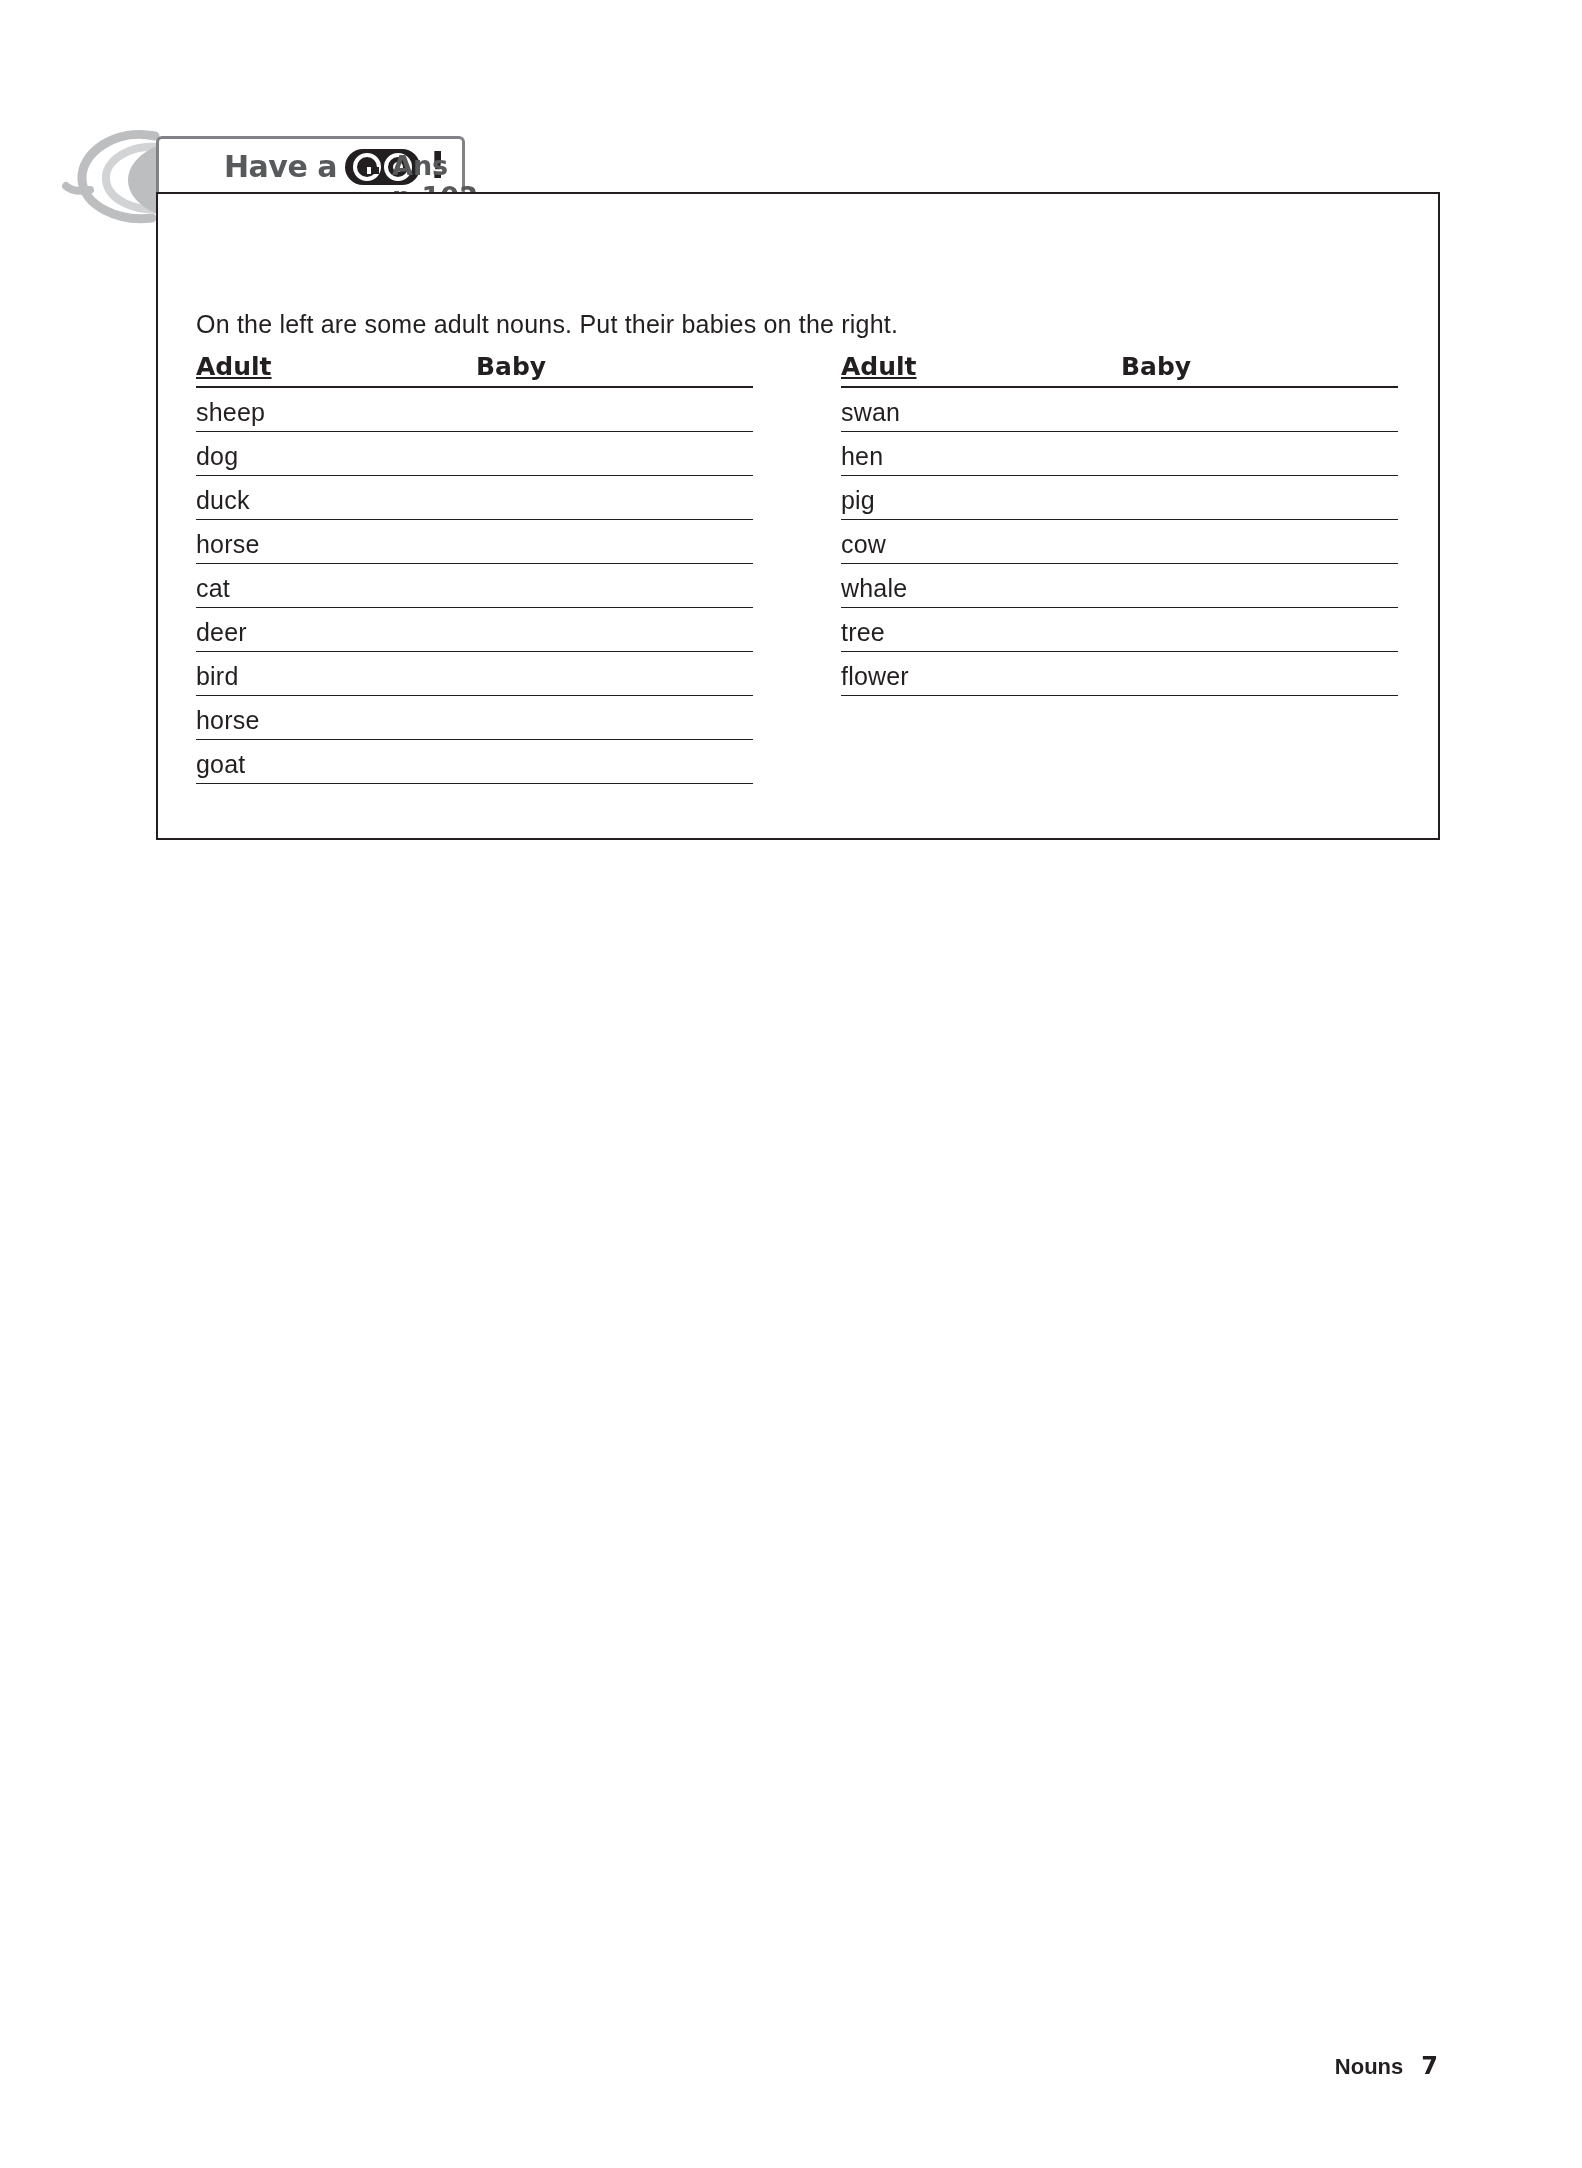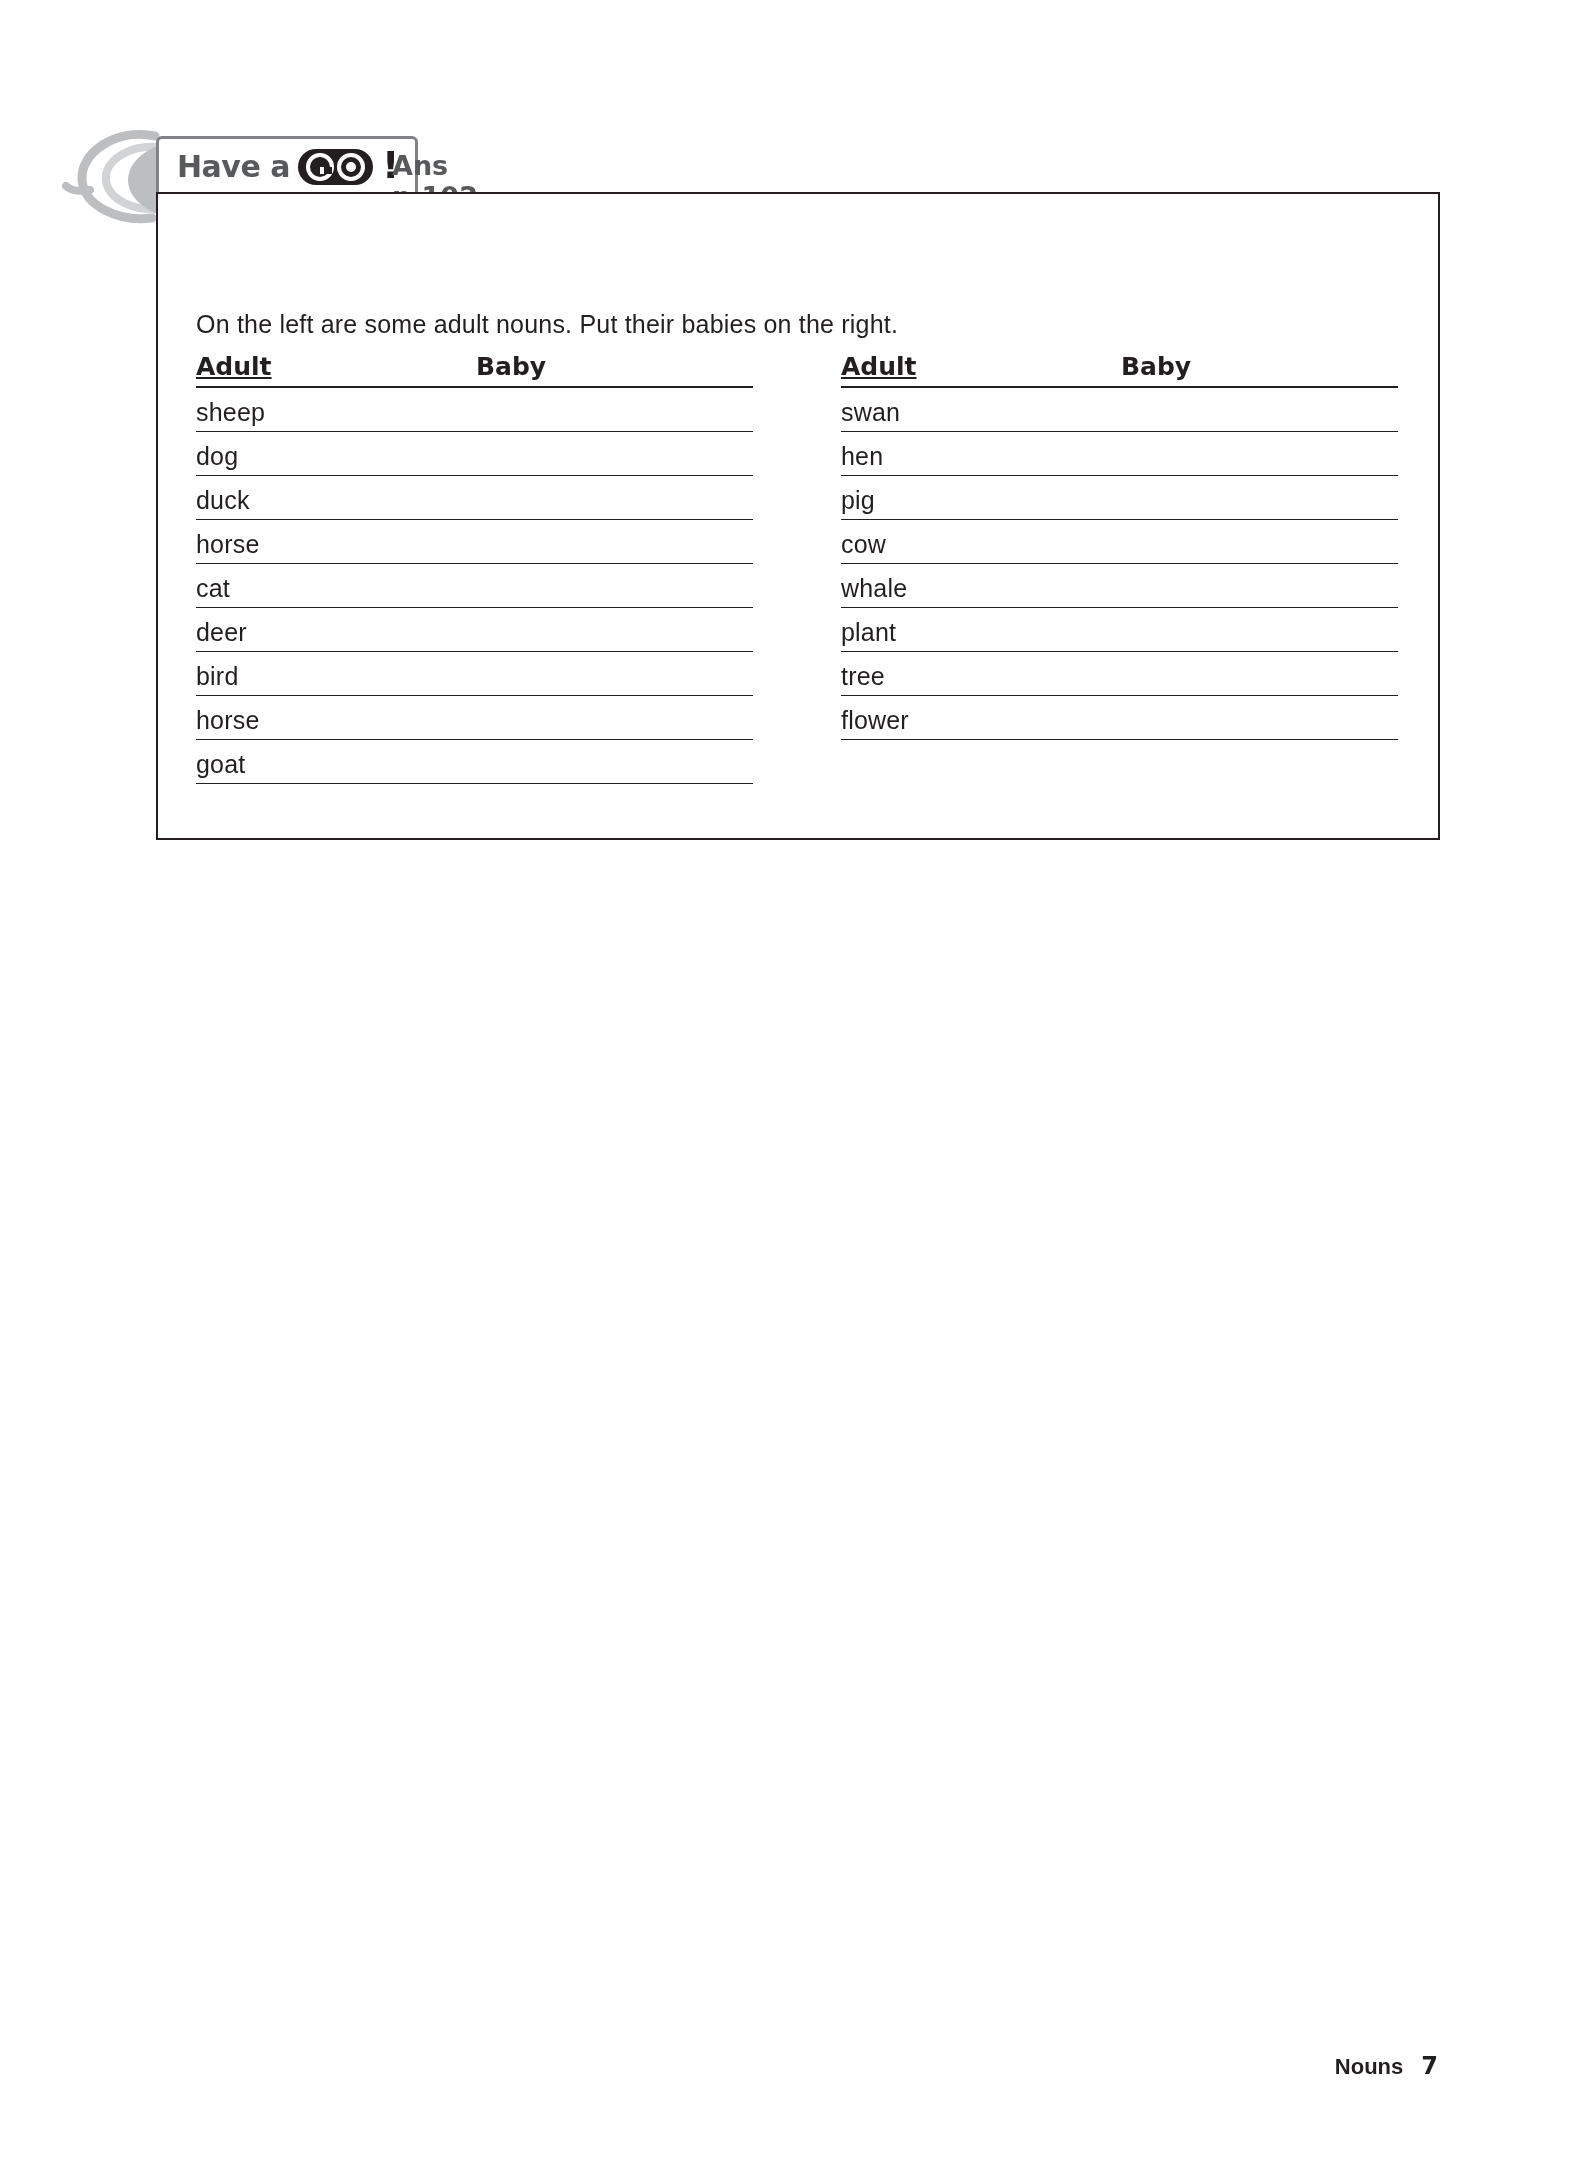--- a/index.html
+++ b/index.html
@@ -57,20 +57,21 @@
     gap: 6px;
     box-sizing: border-box;
   }
   .badge-text {
     font-family: "DejaVu Sans", sans-serif;
     font-weight: bold;
     font-size: 30px;
     letter-spacing: -0.5px;
     color: #58595b;
     line-height: 1;
+    margin-left: 47px;
   }
   .go-pill {
     display: flex;
     align-items: center;
     gap: 3px;
     background: #231f20;
     border-radius: 22px;
     padding: 4px 8px;
     margin-left: 2px;
   }
@@ -300,24 +301,20 @@
     </div>
     <div class="row">
       <span class="word">cow</span>
       <span class="blank"></span>
     </div>
     <div class="row">
       <span class="word">whale</span>
       <span class="blank"></span>
     </div>
     <div class="row">
-      <span class="word">plant</span>
-      <span class="blank"></span>
-    </div>
-    <div class="row">
       <span class="word">tree</span>
       <span class="blank"></span>
     </div>
     <div class="row">
       <span class="word">flower</span>
       <span class="blank"></span>
     </div>
   </div>
 
 </div>

